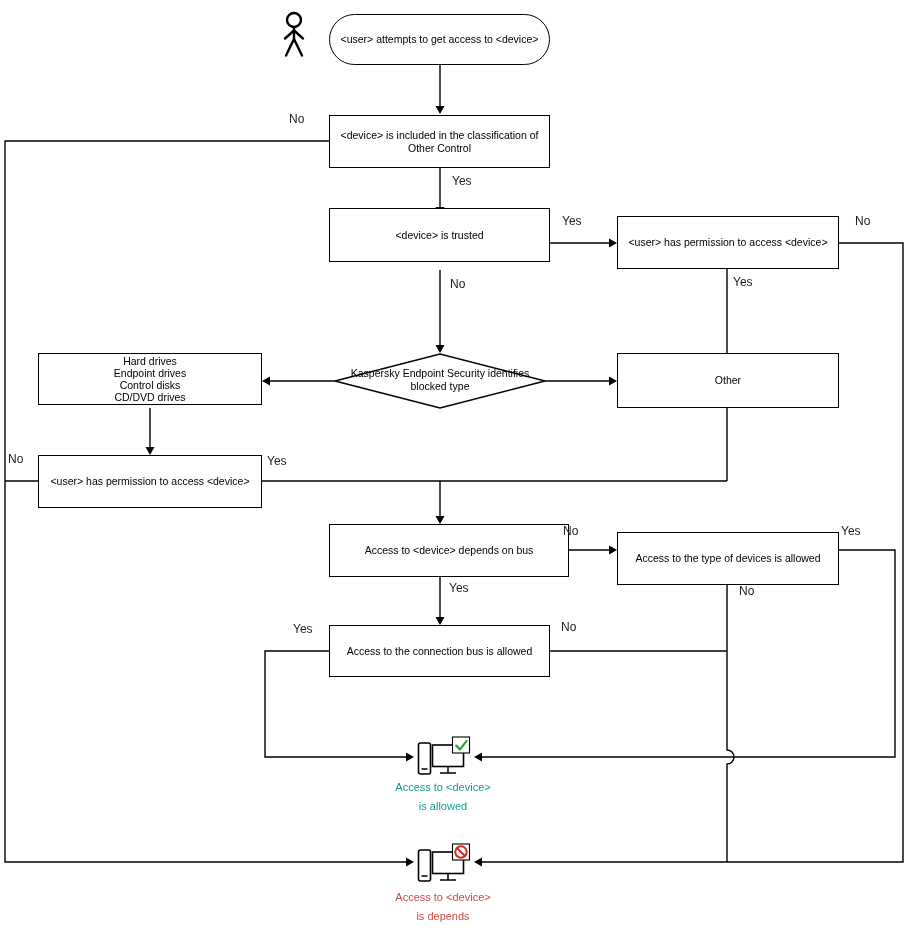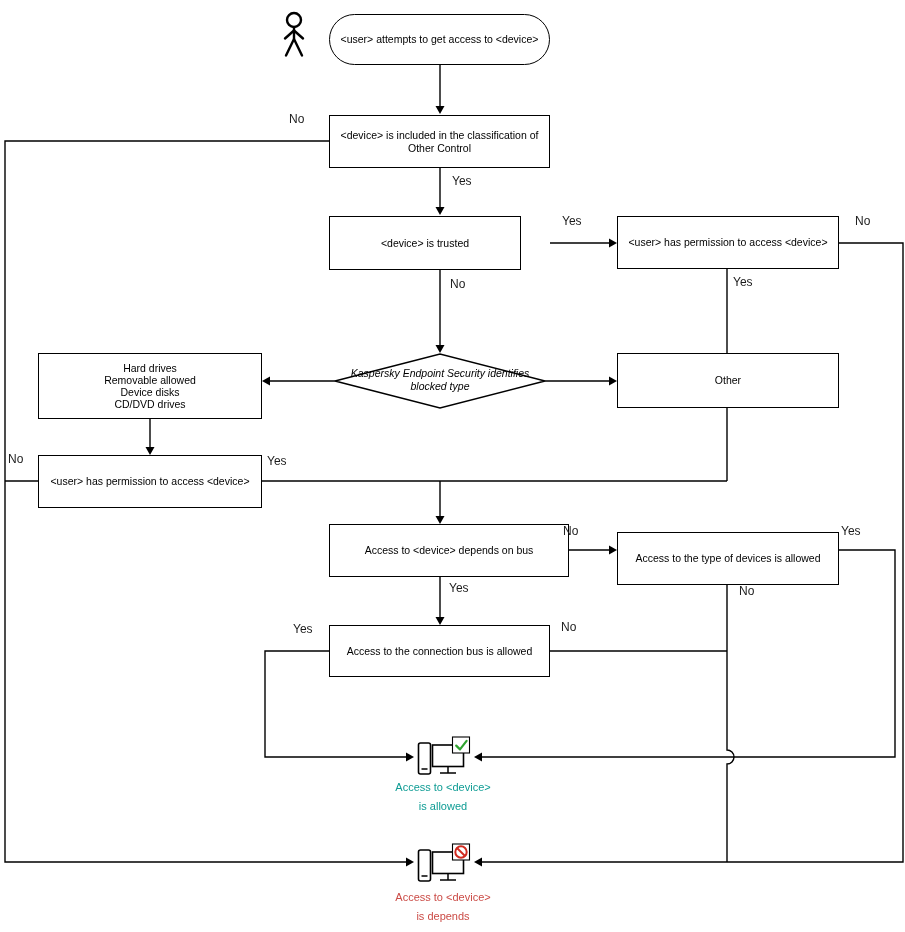--- a/index.html
+++ b/index.html
@@ -10,21 +10,21 @@
   .node {
     position:absolute; background:#fff; border:1.5px solid #000;
     display:flex; flex-direction:column; align-items:center; justify-content:center;
     text-align:center; font-size:10.5px; line-height:12.5px; color:#000;
     padding:2px 6px; white-space:nowrap; z-index:2;
   }
   .node span { display:block; white-space:nowrap; }
   .stadium { border-radius:26px; }
   .elabel { position:absolute; font-size:12px; color:#1c1c1c; z-index:3; white-space:nowrap; }
   .dlabel { position:absolute; font-size:10.5px; line-height:13px; text-align:center; color:#000; z-index:3; }
-  .dlabel span { display:block; white-space:nowrap;font-style:italic; }
+  .dlabel span { display:block; white-space:nowrap; }
   .caption { position:absolute; width:200px; text-align:center; font-size:11px; line-height:19px; z-index:3; }
   .caption span { display:block; }
   .cap-allowed { color: var(--allowed-text, #0e9c94); }
   .cap-blocked { color: var(--blocked-text, #cb4b46); }
 </style>
 </head>
 <body>
 
 <div class="stage">
 
@@ -79,33 +79,33 @@
     </g>
   </svg>
 
   <div class="node stadium" style="left:329px;top:14px;width:221px;height:51px">&lt;user&gt; attempts to get access to &lt;device&gt;</div>
 
   <div class="node" style="left:329px;top:115px;width:221px;height:53px">
     <span>&lt;device&gt; is included in the classification of</span>
     <span>Other Control</span>
   </div>
 
-  <div class="node" style="left:329px;top:216px;width:192px;height:54px">&lt;device&gt; is trusted</div>
+  <div class="node" style="left:329px;top:208px;width:221px;height:54px">&lt;device&gt; is trusted</div>
 
   <div class="node" style="left:617px;top:216px;width:222px;height:53px">&lt;user&gt; has permission to access &lt;device&gt;</div>
 
   <div class="dlabel" style="left:340px;top:367px;width:200px">
     <span>Kaspersky Endpoint Security identifies</span>
     <span>blocked type</span>
   </div>
 
-  <div class="node" style="left:38px;top:353px;width:224px;height:66px;line-height:12px">
+  <div class="node" style="left:38px;top:353px;width:224px;height:52px;line-height:12px">
     <span>Hard drives</span>
-    <span>Removable allowed</span>
-    <span>Device disks</span>
+    <span>Endpoint drives</span>
+    <span>Control disks</span>
     <span>CD/DVD drives</span>
   </div>
 
   <div class="node" style="left:617px;top:353px;width:222px;height:55px">Other</div>
 
   <div class="node" style="left:38px;top:455px;width:224px;height:53px">&lt;user&gt; has permission to access &lt;device&gt;</div>
 
   <div class="node" style="left:329px;top:524px;width:240px;height:53px">Access to &lt;device&gt; depends on bus</div>
 
   <div class="node" style="left:617px;top:532px;width:222px;height:53px">Access to the type of devices is allowed</div>

